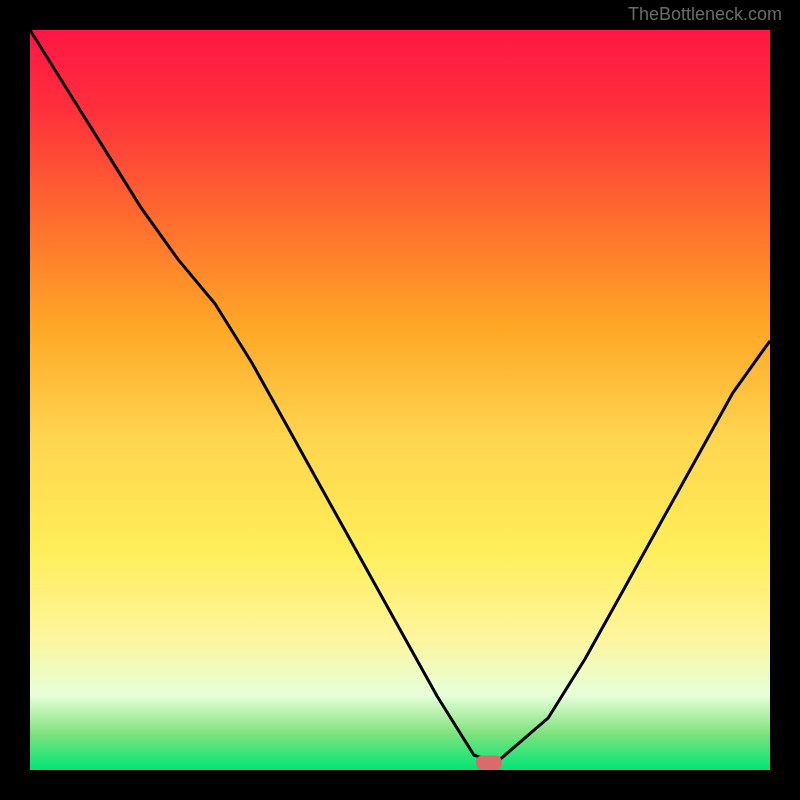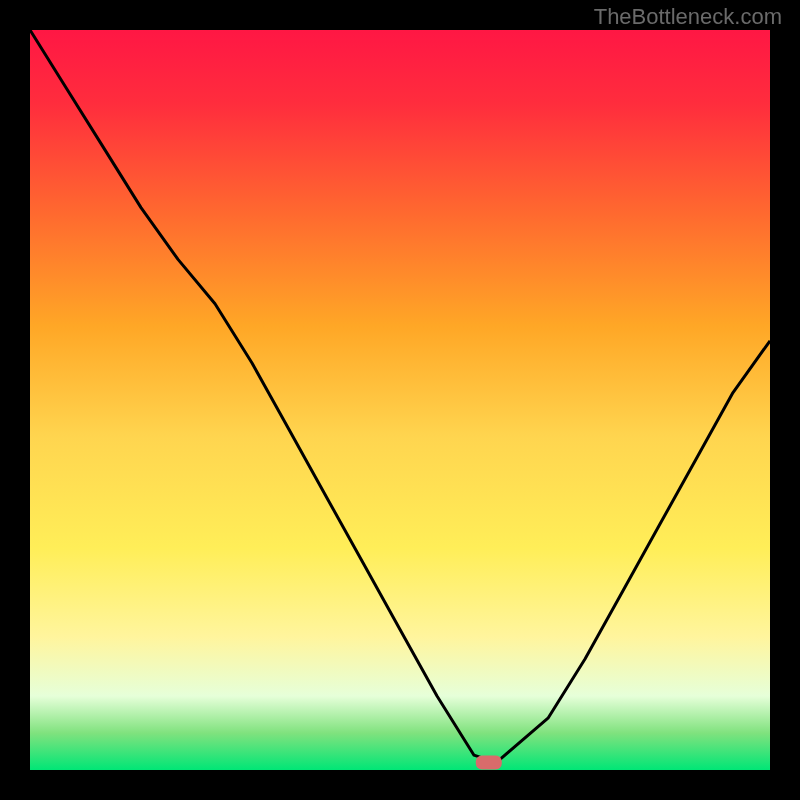--- a/index.html
+++ b/index.html
@@ -9,21 +9,21 @@
     height: 800px;
     background: #000;
     position: relative;
     font-family: Arial, sans-serif;
   }
   .watermark {
     position: absolute;
     top: 4px;
     right: 18px;
     color: #6a6a6a;
-    font-size: 22px;
+    font-size: 18px;
     font-weight: 500;
     z-index: 10;
   }
   .chart-area {
     position: absolute;
     top: 30px;
     left: 30px;
     width: 740px;
     height: 740px;
   }

